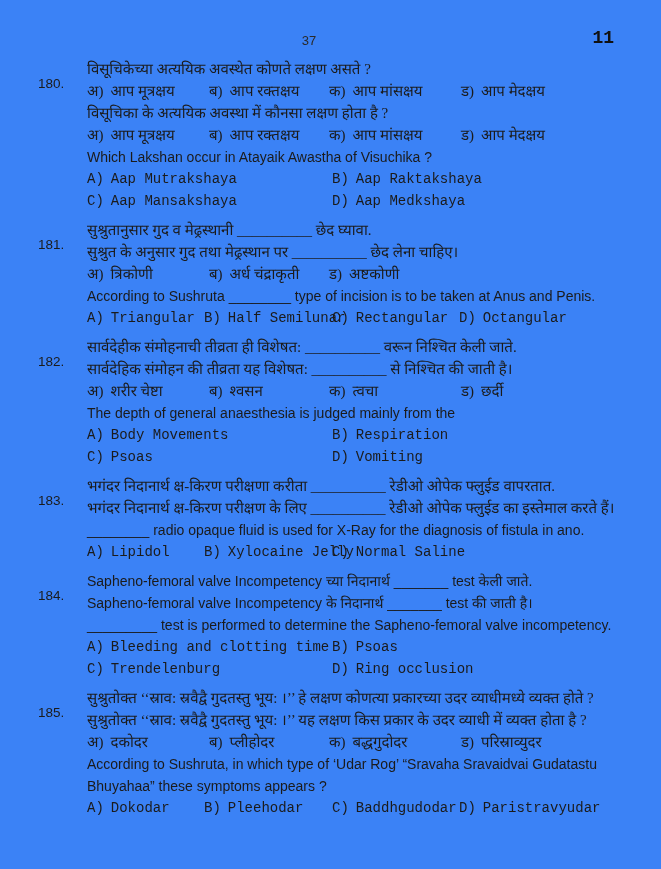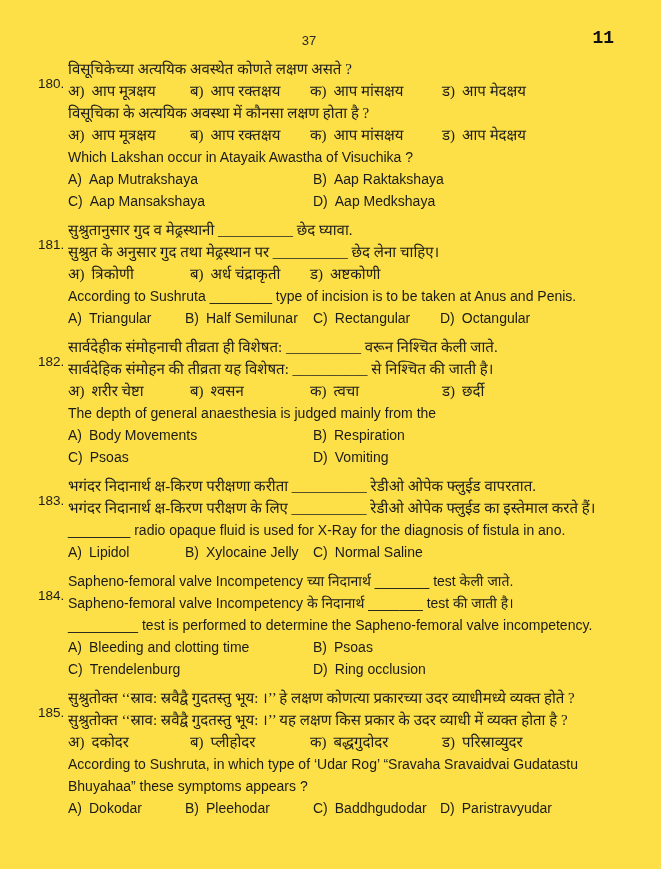--- a/index.html
+++ b/index.html
@@ -1,19 +1,19 @@
 <!DOCTYPE html>
 <html><head>
 <meta charset="utf-8">
 <style>
   html,body{margin:0;padding:0;background:#e8e8e8;}
   .page{
     position:relative;
     width:661px;height:869px;
-    background:#fde047;
+    background:#3b82f6;
     color:#1b1b1b;
     overflow:hidden;
     font-family:"Liberation Sans",sans-serif;
   }
   .pn-center{
     position:absolute;top:33px;left:289px;width:40px;
     text-align:center;font-size:13px;color:#2a2a2a;
     font-family:"Liberation Sans",sans-serif;
   }
   .pn-right{
@@ -25,28 +25,28 @@
     position:absolute;top:58px;left:38px;width:596px;
   }
   .question{display:flex;margin-bottom:7px;}
   .qnum{
     flex:none;width:30px;
     font-size:13.5px;line-height:22px;
     font-family:"Liberation Sans",sans-serif;
     margin-top:15px;
   }
   .qbody{flex:1;min-width:0;}
-  .row{line-height:22px;}
+  .row{line-height:22px;margin-left:19px;}
   .row.dev{font-family:"Liberation Serif",serif;font-size:15px;}
   .row.mix{font-family:"Liberation Sans",sans-serif;font-size:14px;}
   .row.en{font-family:"Liberation Sans",sans-serif;font-size:14px;}
   .opts{display:grid;}
   .opts.dev4{grid-template-columns:122px 120px 132px 1fr;font-family:"Liberation Serif",serif;font-size:15px;}
-  .opts.en4{grid-template-columns:117px 128px 127px 1fr;font-family:Liberation Sans, sans-serif;font-size:14px;}
-  .opts.en2{grid-template-columns:245px 1fr;font-family:Liberation Sans, sans-serif;font-size:14px;}
+  .opts.en4{grid-template-columns:117px 128px 127px 1fr;font-family:Liberation Mono, monospace;font-size:14px;}
+  .opts.en2{grid-template-columns:245px 1fr;font-family:Liberation Mono, monospace;font-size:14px;}
   .opt{white-space:nowrap;}
   .olabel{display:inline-block;margin-right:7px;}
 </style>
 </head>
 <body>
 
 <div class="page">
   <div class="pn-center">37</div>
   <div class="pn-right">11</div>
   <div class="content">

